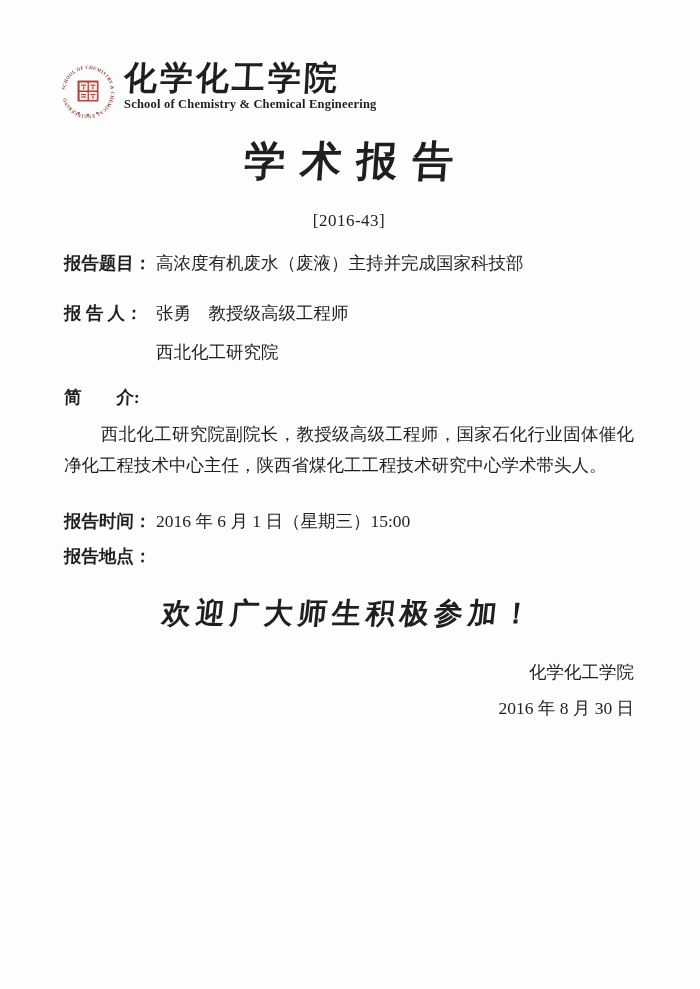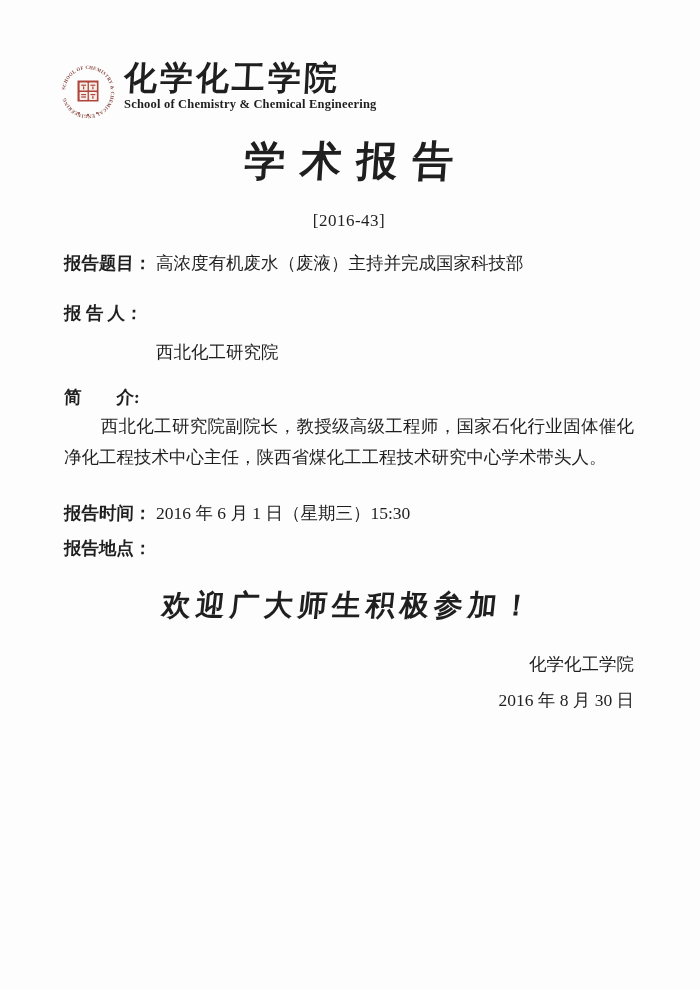--- a/index.html
+++ b/index.html
@@ -84,21 +84,21 @@
   .line-venue    { margin-top: 11px; }
 
   
   .para {
     margin: 0;
     font-size: 17.5px;
     line-height: 31px;
     text-align: justify;
     text-indent: 2.1em;
   }
-  .para-1 { margin-top: 2px; }
+  .para-1 { margin-top: 10px; }
   .para-2 { margin-top: 14px; }
 
   
   .welcome {
     margin-top: 26px;
     text-align: center;
     font-size: 29px;
     font-weight: 900;
     letter-spacing: 5px;
     transform: skewX(-6deg);
@@ -157,31 +157,32 @@
   <h1 class="doc-title">学术报告</h1>
   <div class="doc-number">[2016-43]</div>
 
   <div class="info-line line-topic">
     <span class="label">报告题目：</span>
     <span class="value">高浓度有机废水（废液）主持并完成国家科技部</span>
   </div>
 
   <div class="info-line line-speaker">
     <span class="label">报 告 人：</span>
+    <span class="value">张勇　教授级高级工程师</span>
   </div>
   <div class="line-affil">西北化工研究院</div>
 
   <div class="info-line line-intro">
     <span class="label">简　　介:</span>
   </div>
   <p class="para para-1">西北化工研究院副院长，教授级高级工程师，国家石化行业固体催化净化工程技术中心主任，陕西省煤化工工程技术研究中心学术带头人。</p>
 
   <div class="info-line line-time">
     <span class="label">报告时间：</span>
-    <span class="value">2016 年 6 月 1 日（星期三）15:30</span>
+    <span class="value">2016 年 6 月 1 日（星期三）15:00</span>
   </div>
 
   <div class="info-line line-venue">
     <span class="label">报告地点：</span>
   </div>
 
   <div class="welcome">欢迎广大师生积极参加！</div>
 
   <div class="doc-footer">
     <div>化学化工学院</div>

